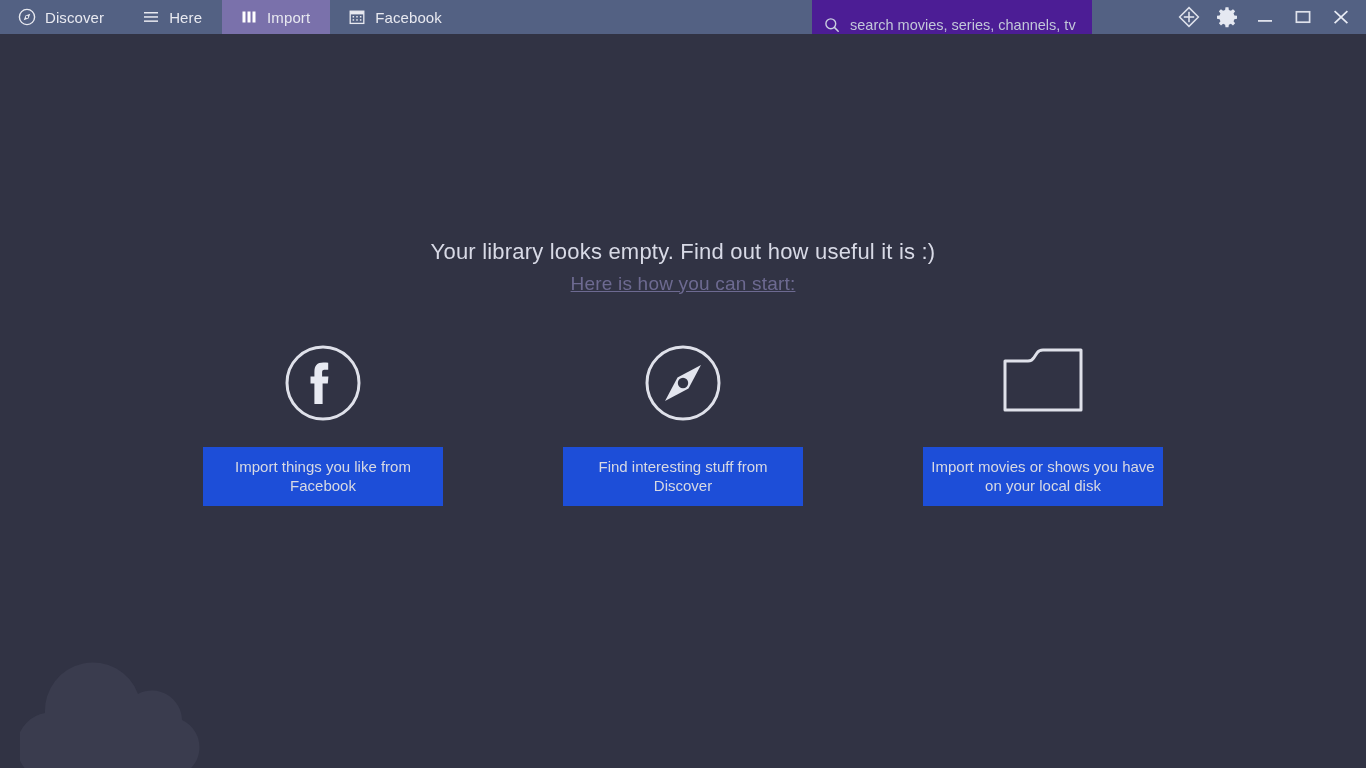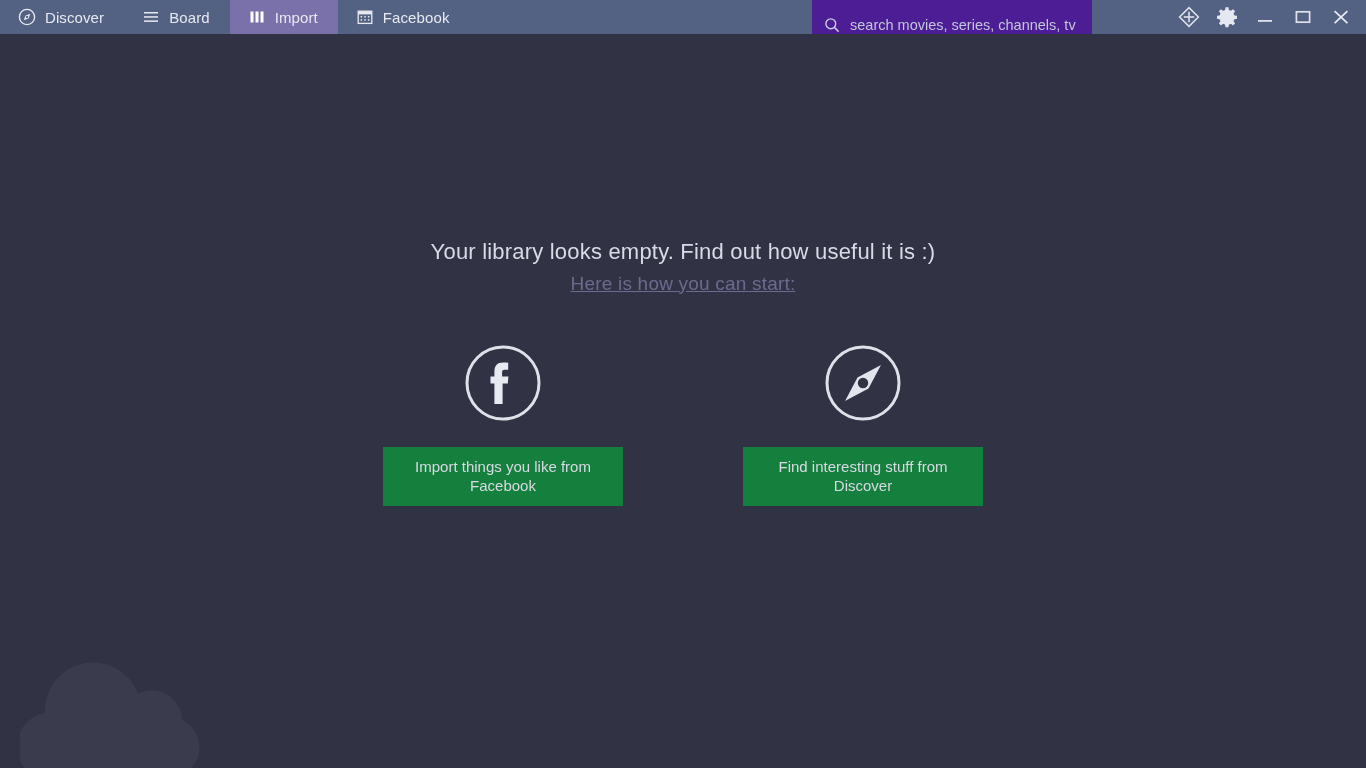--- a/index.html
+++ b/index.html
@@ -165,21 +165,21 @@
     display: flex;
     align-items: center;
     justify-content: center;
   }
   .card-icon svg { display: block; }
 
   .card-btn {
     margin-top: 18px;
     width: 100%;
     min-height: 50px;
-    background: #15803d;
+    background: #1d4ed8;
     color: #d7d9e3;
     border: 0;
     font-family: "Liberation Sans", sans-serif;
     font-size: 15px;
     line-height: 1.32;
     padding: 10px 8px;
     cursor: pointer;
     text-align: center;
   }
 </style>
@@ -202,21 +202,21 @@
     </div>
 
     <div class="nav-tab">
       <span class="ico">
         <svg width="18" height="18" viewBox="0 0 18 18">
           <rect x="2" y="4" width="14" height="1.5" fill="#e8e9f0"></rect>
           <rect x="2" y="8.2" width="14" height="1.5" fill="#e8e9f0"></rect>
           <rect x="2" y="12.4" width="14" height="1.5" fill="#e8e9f0"></rect>
         </svg>
       </span>
-      <span>Board</span>
+      <span>Here</span>
     </div>
 
     <div class="nav-tab active">
       <span class="ico">
         <svg width="18" height="18" viewBox="0 0 18 18">
           <rect x="2.5" y="3.5" width="3" height="11" fill="#ffffff"></rect>
           <rect x="7.5" y="3.5" width="3" height="11" fill="#ffffff"></rect>
           <rect x="12.5" y="3.5" width="3" height="11" fill="#ffffff"></rect>
         </svg>
       </span>
@@ -315,16 +315,24 @@
         <div class="card-icon">
           <svg width="80" height="80" viewBox="0 0 80 80">
             <circle cx="40" cy="40" r="36" fill="none" stroke="#dfe1ea" stroke-width="3"></circle>
             <path fill="#e3e5ee" d="M58 22 L34.5 34.5 L22 58 L45.5 45.5 Z"></path>
             <circle cx="40" cy="40" r="5.2" fill="#313344"></circle>
           </svg>
         </div>
         <button class="card-btn">Find interesting stuff from Discover</button>
       </div>
 
+      <div class="card">
+        <div class="card-icon">
+          <svg width="84" height="72" viewBox="0 0 84 72">
+            <path fill="none" stroke="#dfe1ea" stroke-width="3" stroke-linejoin="round" d="M4 63 V14 H27 q4 0 6-3.5 L36 6 q2-3 6-3 H80 V63 Z"></path>
+          </svg>
+        </div>
+        <button class="card-btn">Import movies or shows you have on your local disk</button>
+      </div>
 
     </div>
   </div>
 </div>
 
 </body></html>

